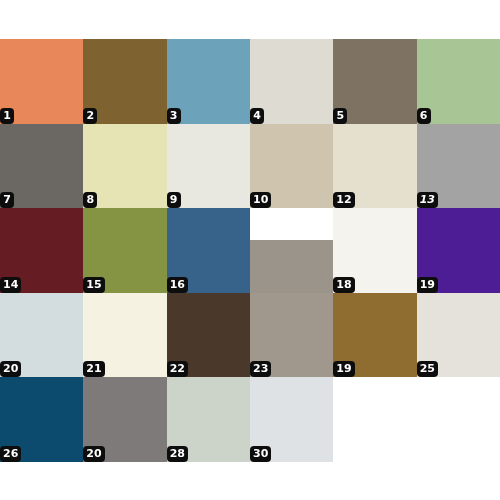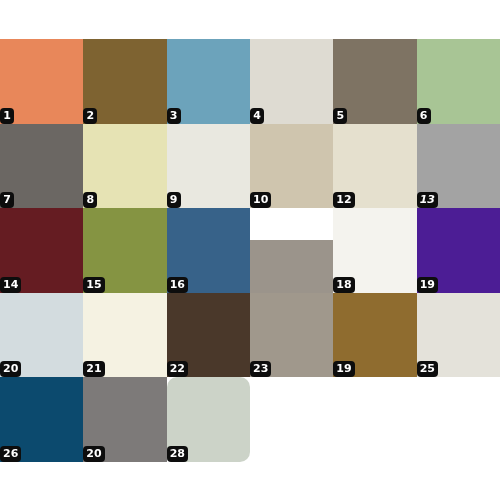--- a/index.html
+++ b/index.html
@@ -130,17 +130,20 @@
       </div>
       <div class="swatch-cell" style="background: rgb(228, 226, 218);">
         <span class="swatch-badge">25</span>
       </div>
       <div class="swatch-cell" style="background: #0c4a6e;">
         <span class="swatch-badge">26</span>
       </div>
       <div class="swatch-cell" style="background: rgb(125, 122, 121);">
         <span class="swatch-badge">20</span>
       </div>
-      <div class="swatch-cell" style="background: rgb(204, 211, 200); border-radius: 10px;">
+      <div class="swatch-cell" style="background: rgb(204, 211, 200);">
         <span class="swatch-badge">28</span>
+      </div>
+      <div class="swatch-cell" style="background: rgb(223, 226, 228);">
+        <span class="swatch-badge">30</span>
       </div>
     </div>
 </div>
 
 </body></html>

